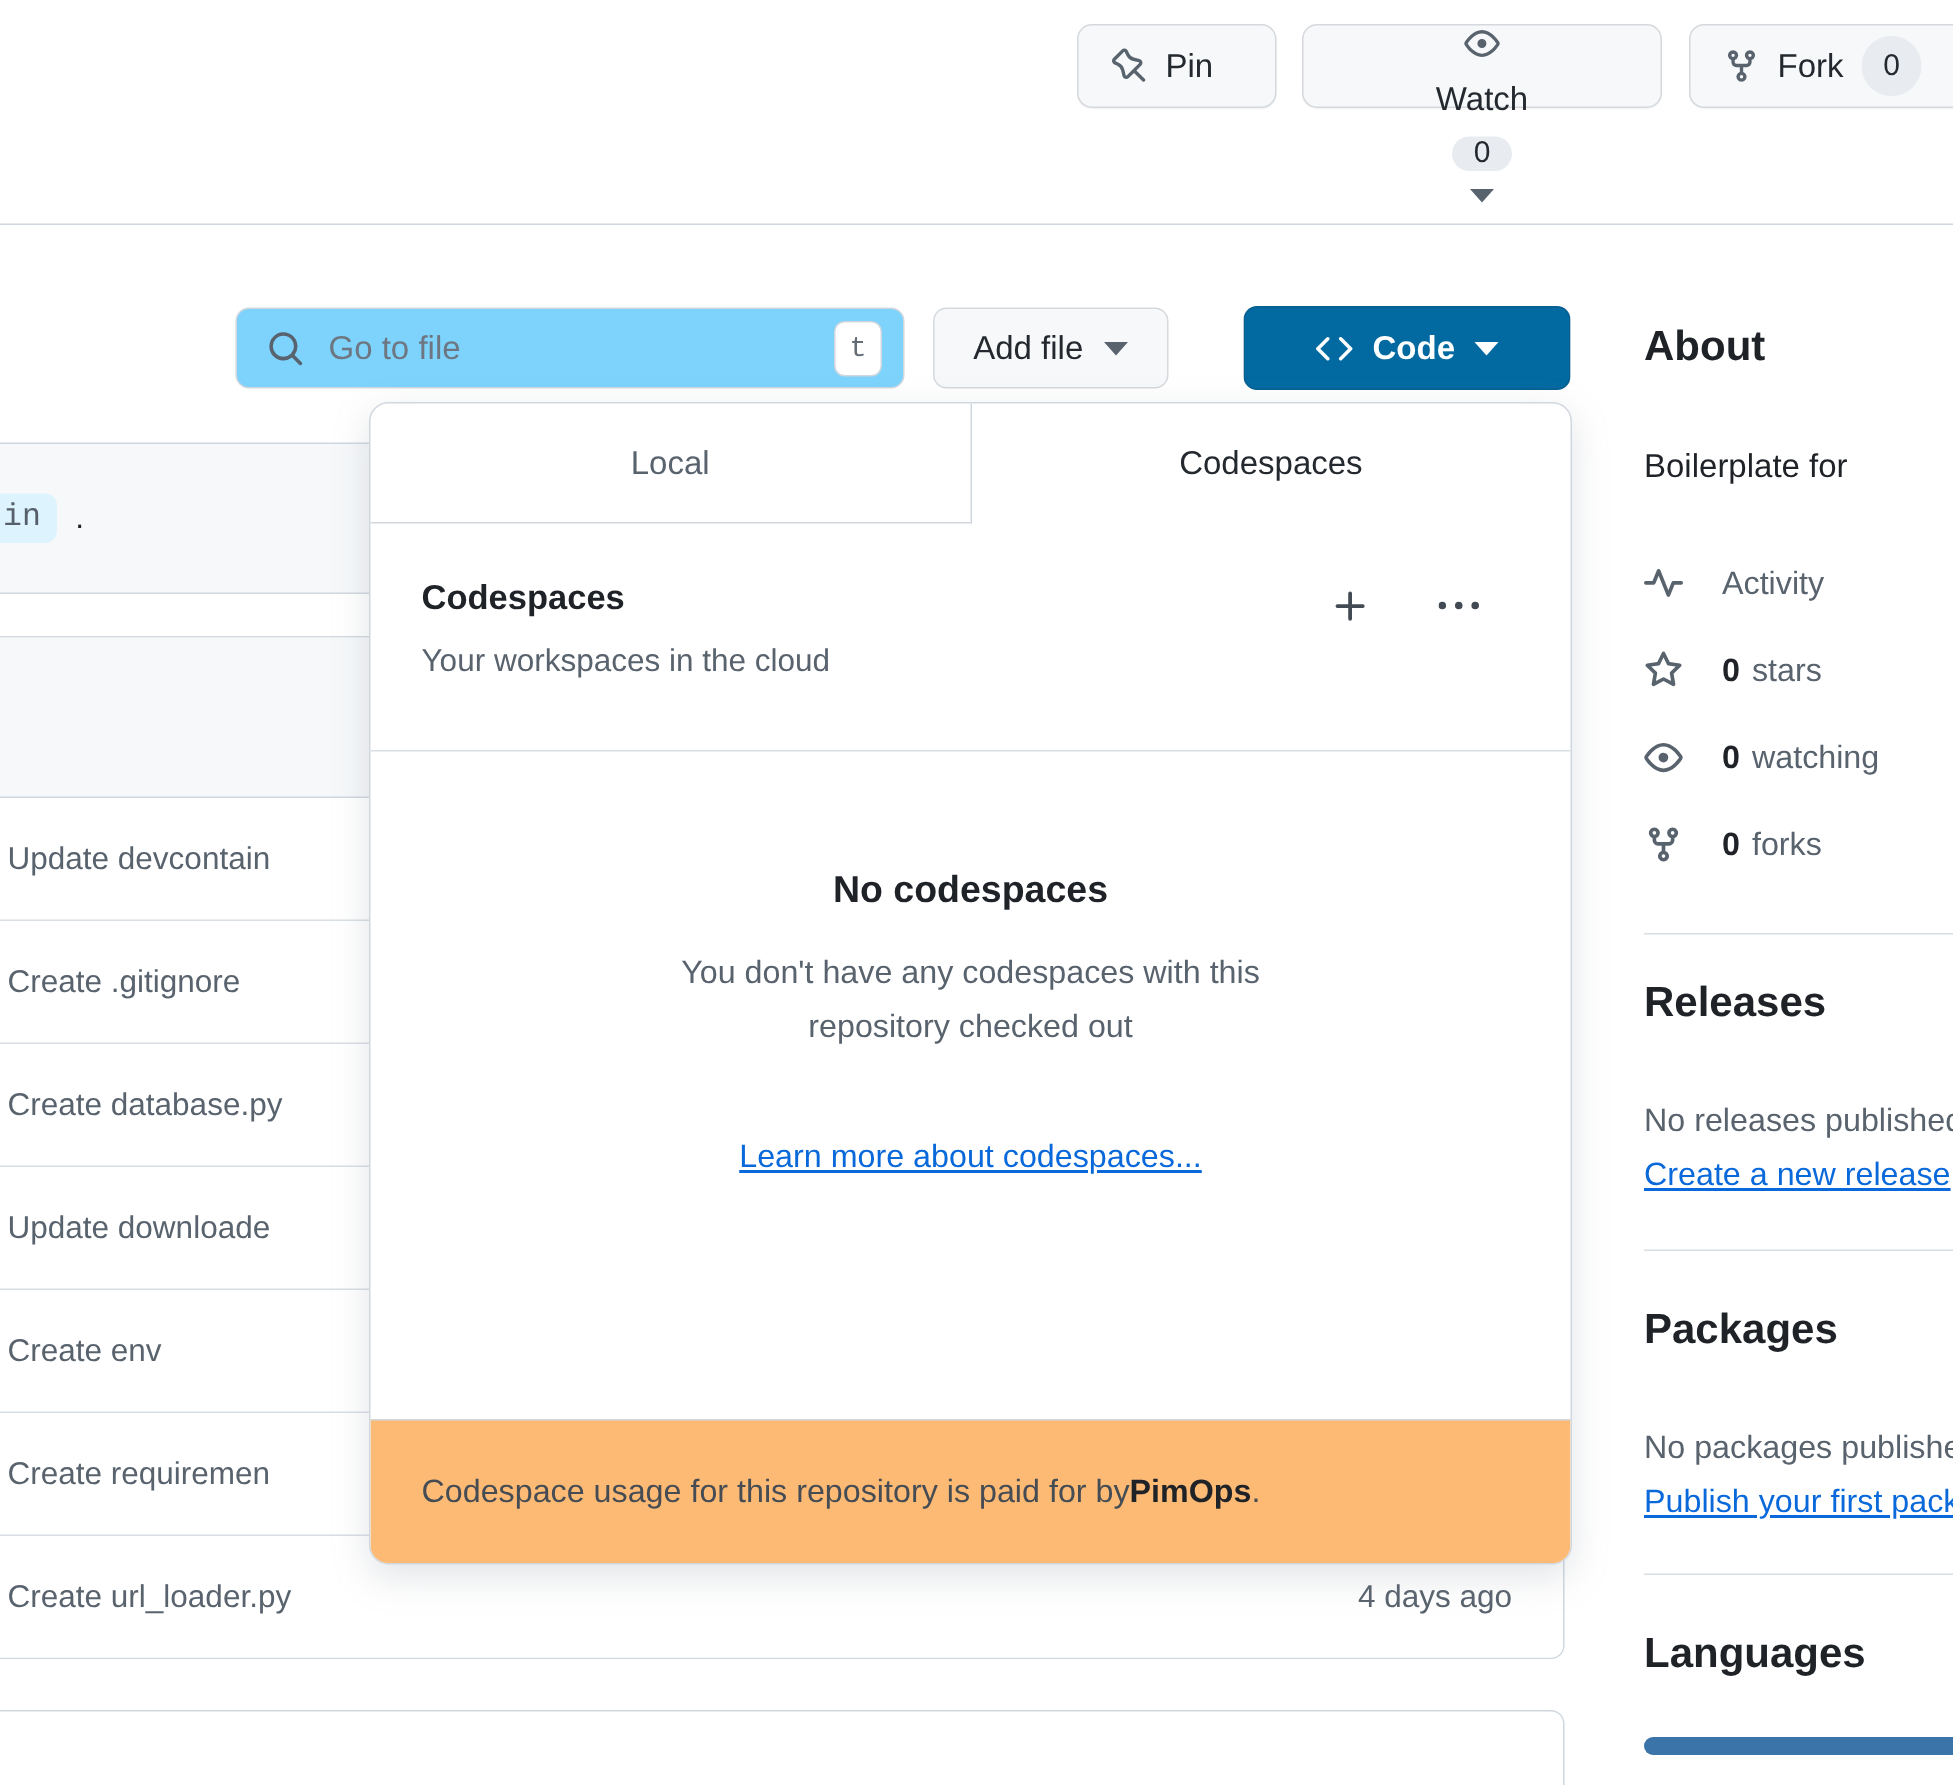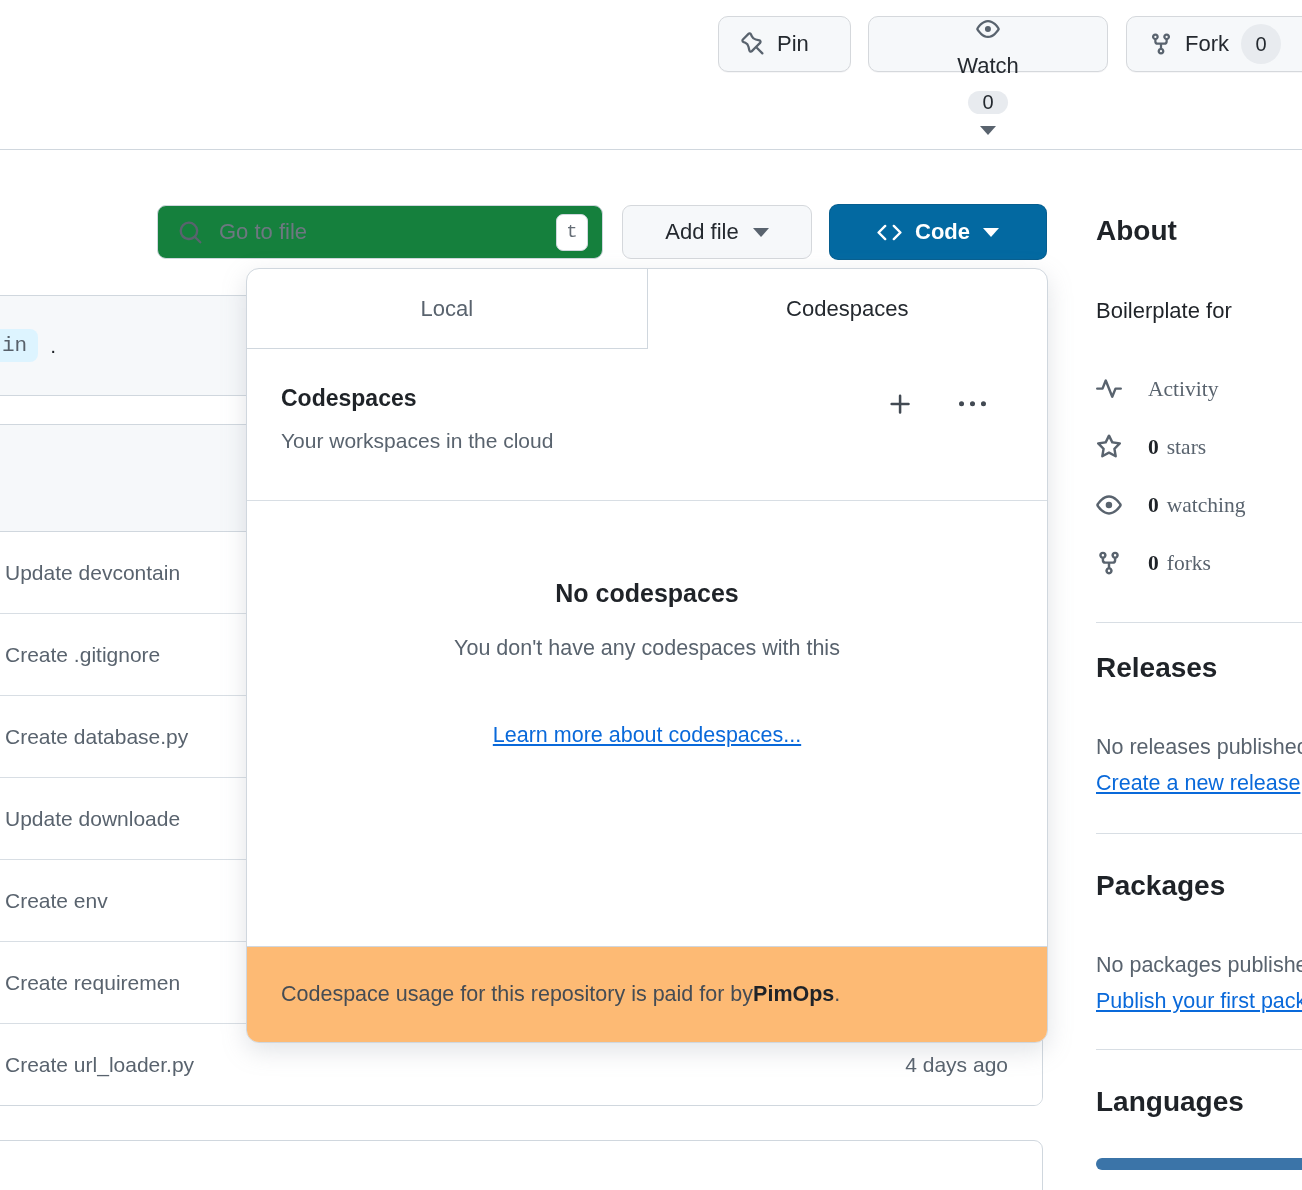--- a/index.html
+++ b/index.html
@@ -24,35 +24,35 @@
   .count-pill {
     min-width:40px; height:40px; border-radius:20px; background:#e8ebef;
     display:flex; align-items:center; justify-content:center;
     font-size:20px; font-weight:500; color:#24292f;
   }
   .caret { width:0; height:0; border-left:8px solid transparent; border-right:8px solid transparent; border-top:9px solid #59636e; }
 
   
   .search-box {
     left:157px; top:205px; width:446px; height:54px;
-    border:1px solid #d0d7de; border-radius:9px; background:#15803d;
+    border:1px solid #d0d7de; border-radius:9px; background:#7dd3fc;
     display:flex; align-items:center; padding:0 14px 0 20px; z-index:4;
   }
   .search-box input {
     border:none; outline:none; flex:1; font-size:22px; color:#1f2328; background:transparent; min-width:0;
     font-family:"Liberation Sans","DejaVu Sans",sans-serif;
   }
   .search-box input::placeholder { color:#6e7781; }
   .key-badge {
     width:32px; height:37px; border:1px solid #d0d7de; border-radius:7px;
     display:flex; align-items:center; justify-content:center;
     font-family:"Liberation Mono","DejaVu Sans Mono",monospace; font-size:19px; color:#656d76; background:#fff;
   }
   .add-file-btn {
-    left:622px; top:205px; width:190px; height:54px;
+    left:622px; top:205px; width:157px; height:54px;
     background:#f6f8fa; border:1px solid #d5d8dc; border-radius:9px;
     display:flex; align-items:center; justify-content:center; gap:14px;
     font-size:22px; font-weight:500; color:#24292f; cursor:pointer; z-index:4;
   }
   .code-btn {
     left:829px; top:204px; width:218px; height:56px;
     background:#0369a1; border:1px solid rgba(31,35,40,0.15); border-radius:9px;
     display:flex; align-items:center; justify-content:center; gap:13px;
     font-size:22px; font-weight:600; color:#ffffff; cursor:pointer; z-index:4;
   }
@@ -116,21 +116,21 @@
     border-top:1px solid #d0d7de; background:#fdba74;
     display:flex; align-items:center; padding-left:34px; font-size:21.5px; color:#454c54;
   }
   .dd-footer b { color:#1f2328; font-weight:700; }
 
   
   .sidebar { left:1096px; top:150px; width:250px; height:1040px; z-index:1; }
   .sb-title { font-size:28px; font-weight:600; color:#1f2328; }
   .sb-about-title { position:absolute; left:0; top:65px; }
   .sb-desc { position:absolute; left:0; top:148px; font-size:22px; color:#1f2328; white-space:nowrap; }
-  .sb-stat { position:absolute; left:0; display:flex; align-items:center; gap:26px; font-size:21.5px; color:#59636e; cursor:pointer; white-space:nowrap;font-family:Liberation Serif, serif; }
+  .sb-stat { position:absolute; left:0; display:flex; align-items:center; gap:26px; font-size:21.5px; color:#59636e; cursor:pointer; white-space:nowrap; }
   .sb-stat .icon { color:#59636e; }
   .sb-stat b { color:#1f2328; font-weight:700; margin-right:8px; }
   .sb-divider { position:absolute; left:0; width:240px; border-top:1px solid #d8dee4; }
   .sb-text { position:absolute; left:0; font-size:21.5px; color:#59636e; white-space:nowrap; }
   .sb-link { position:absolute; left:0; font-size:21.5px; color:#0969da; text-decoration:underline; white-space:nowrap; cursor:pointer; }
   .lang-bar { position:absolute; left:0; top:1008px; width:240px; height:12px; border-radius:6px; background:#3b74a8; cursor:pointer; }
 </style>
 </head>
 <body>
 
@@ -245,20 +245,21 @@
         <svg width="27" height="27" viewBox="0 0 16 16" fill="currentColor">
             <path d="M8 9a1.5 1.5 0 1 0 0-3 1.5 1.5 0 0 0 0 3ZM1.5 9a1.5 1.5 0 1 0 0-3 1.5 1.5 0 0 0 0 3Zm13 0a1.5 1.5 0 1 0 0-3 1.5 1.5 0 0 0 0 3Z"></path>
           </svg>
       </span>
     </button>
   </div>
 
   <div class="empty-title">No codespaces</div>
   <div class="empty-desc">
     <span style="display:block;">You don't have any codespaces with this</span>
+    <span style="display:block;">repository checked out</span>
   </div>
 
   <a class="learn-link">Learn more about codespaces...</a>
 
   <div class="dd-footer">
     <span>Codespace usage for this repository is paid for by </span>
       <b>PimOps</b>
       <span>.</span>
   </div>
 </div>

